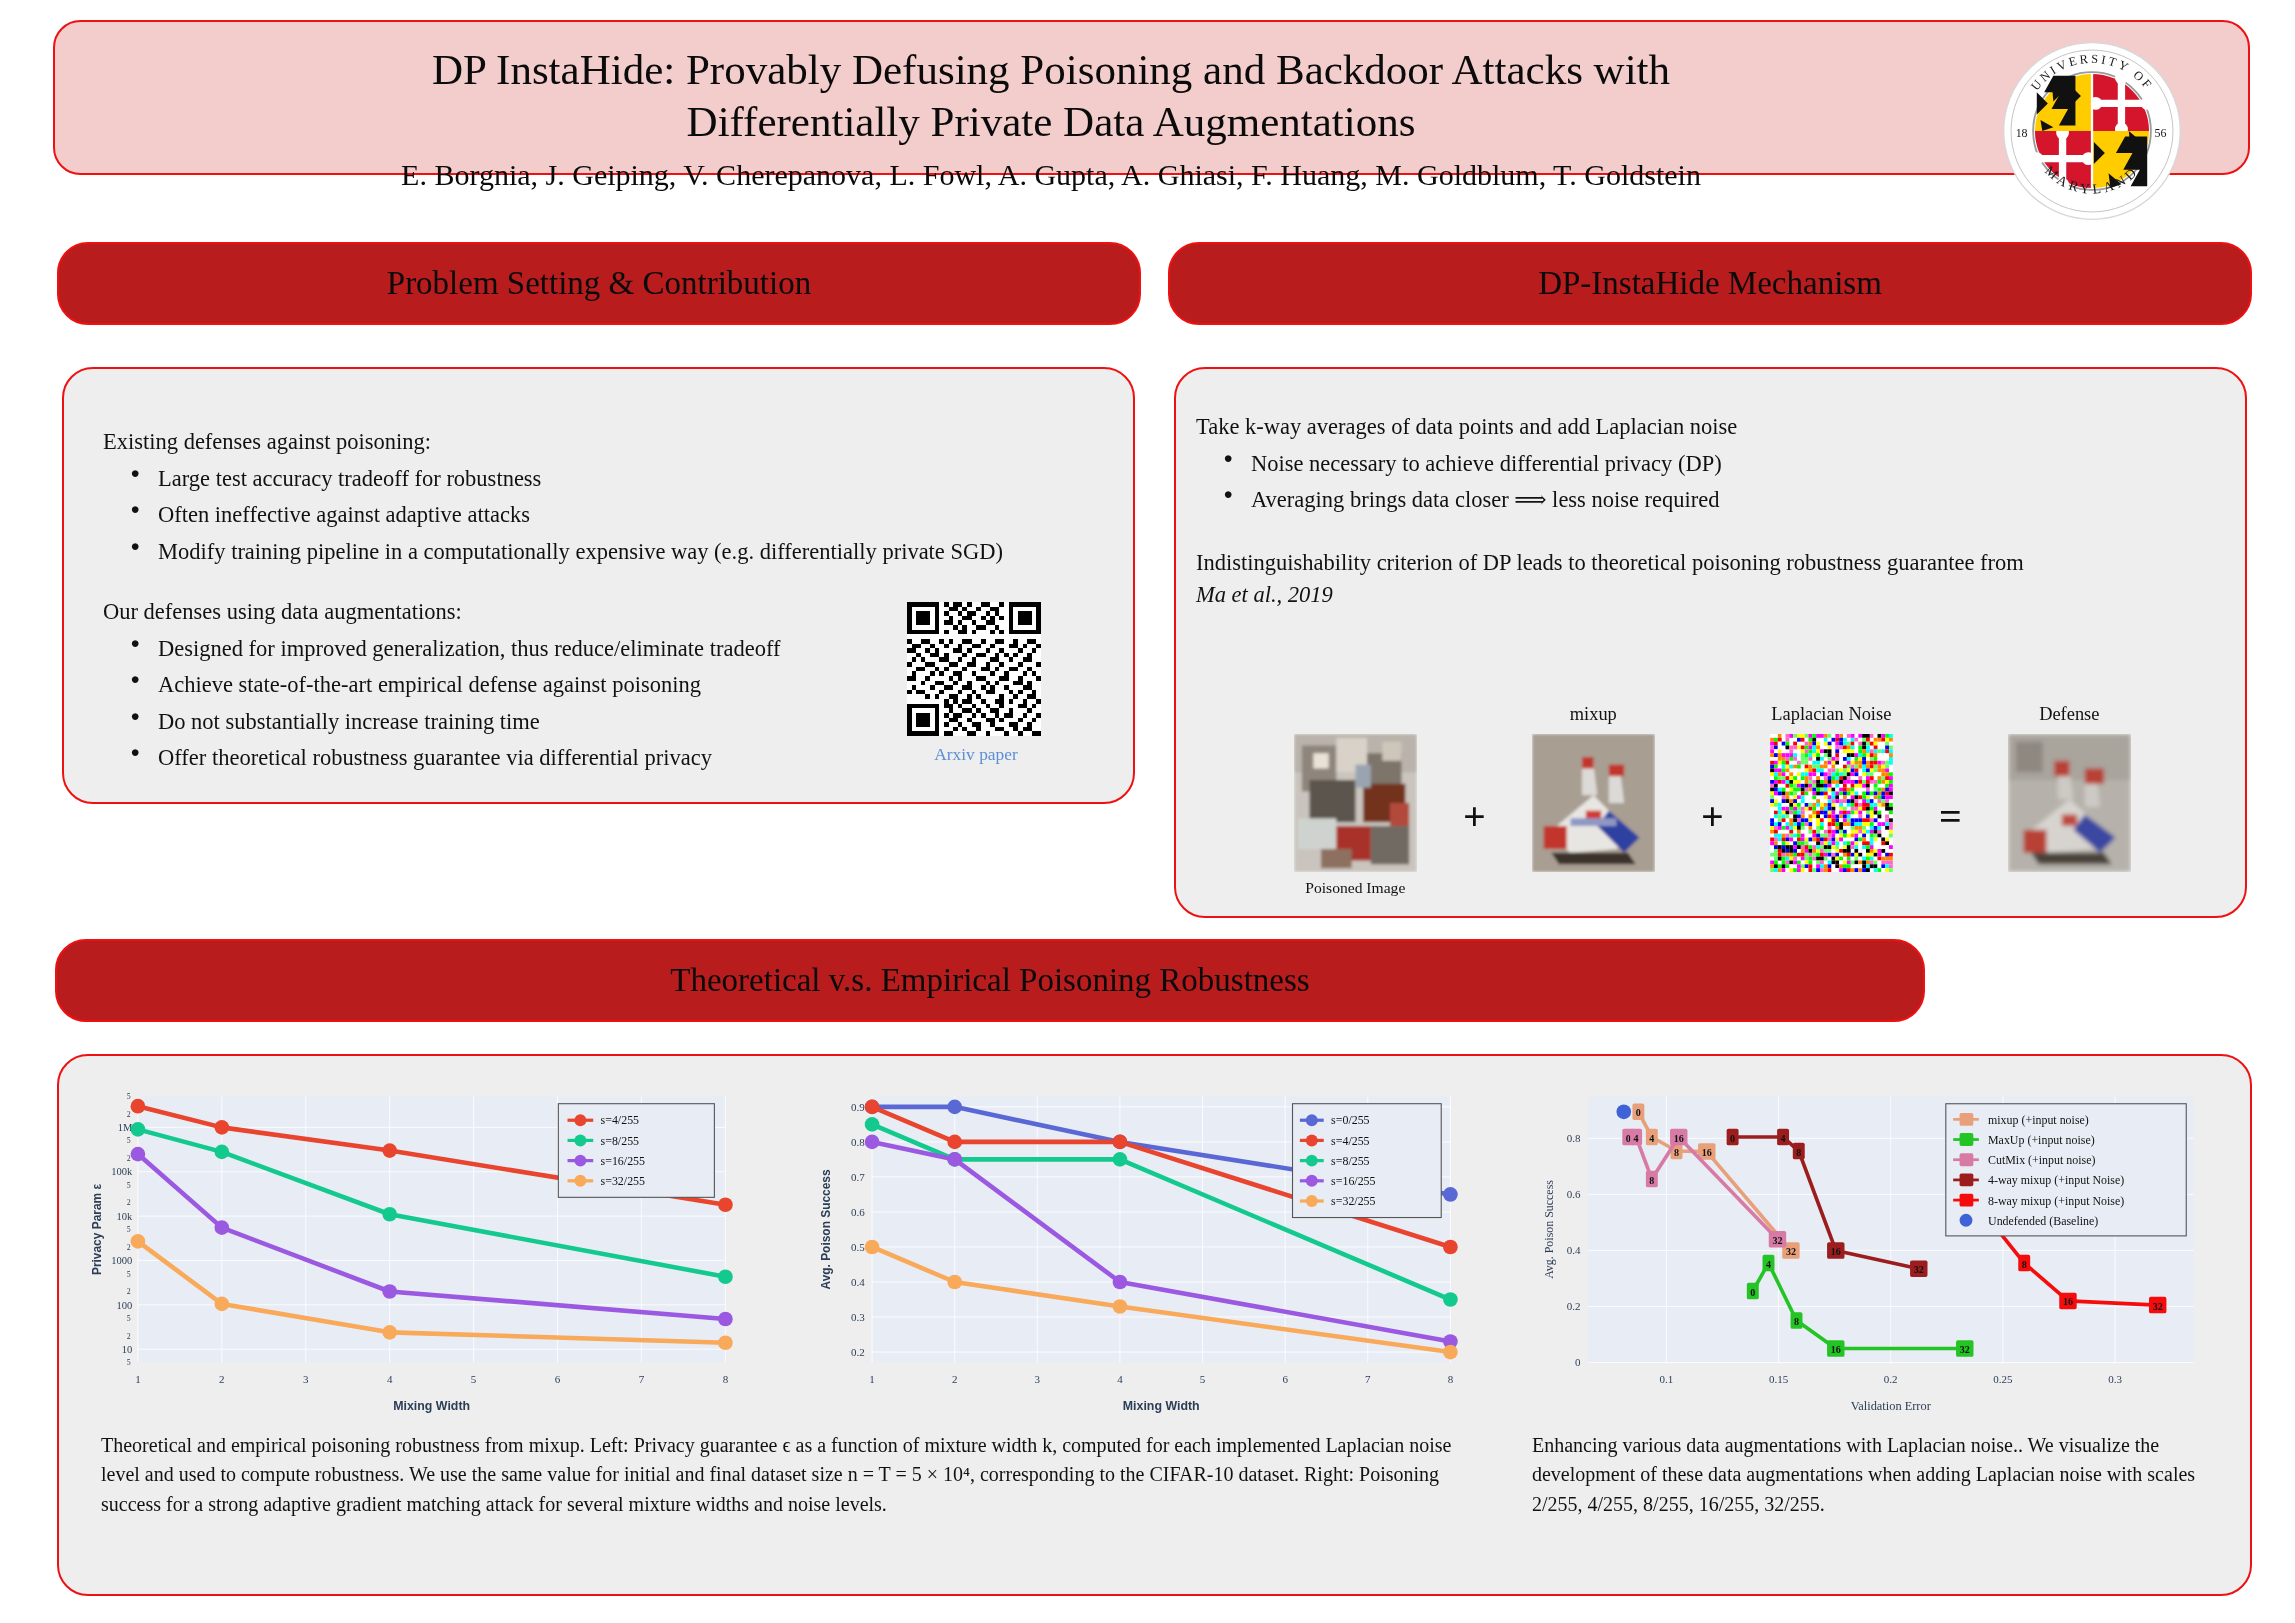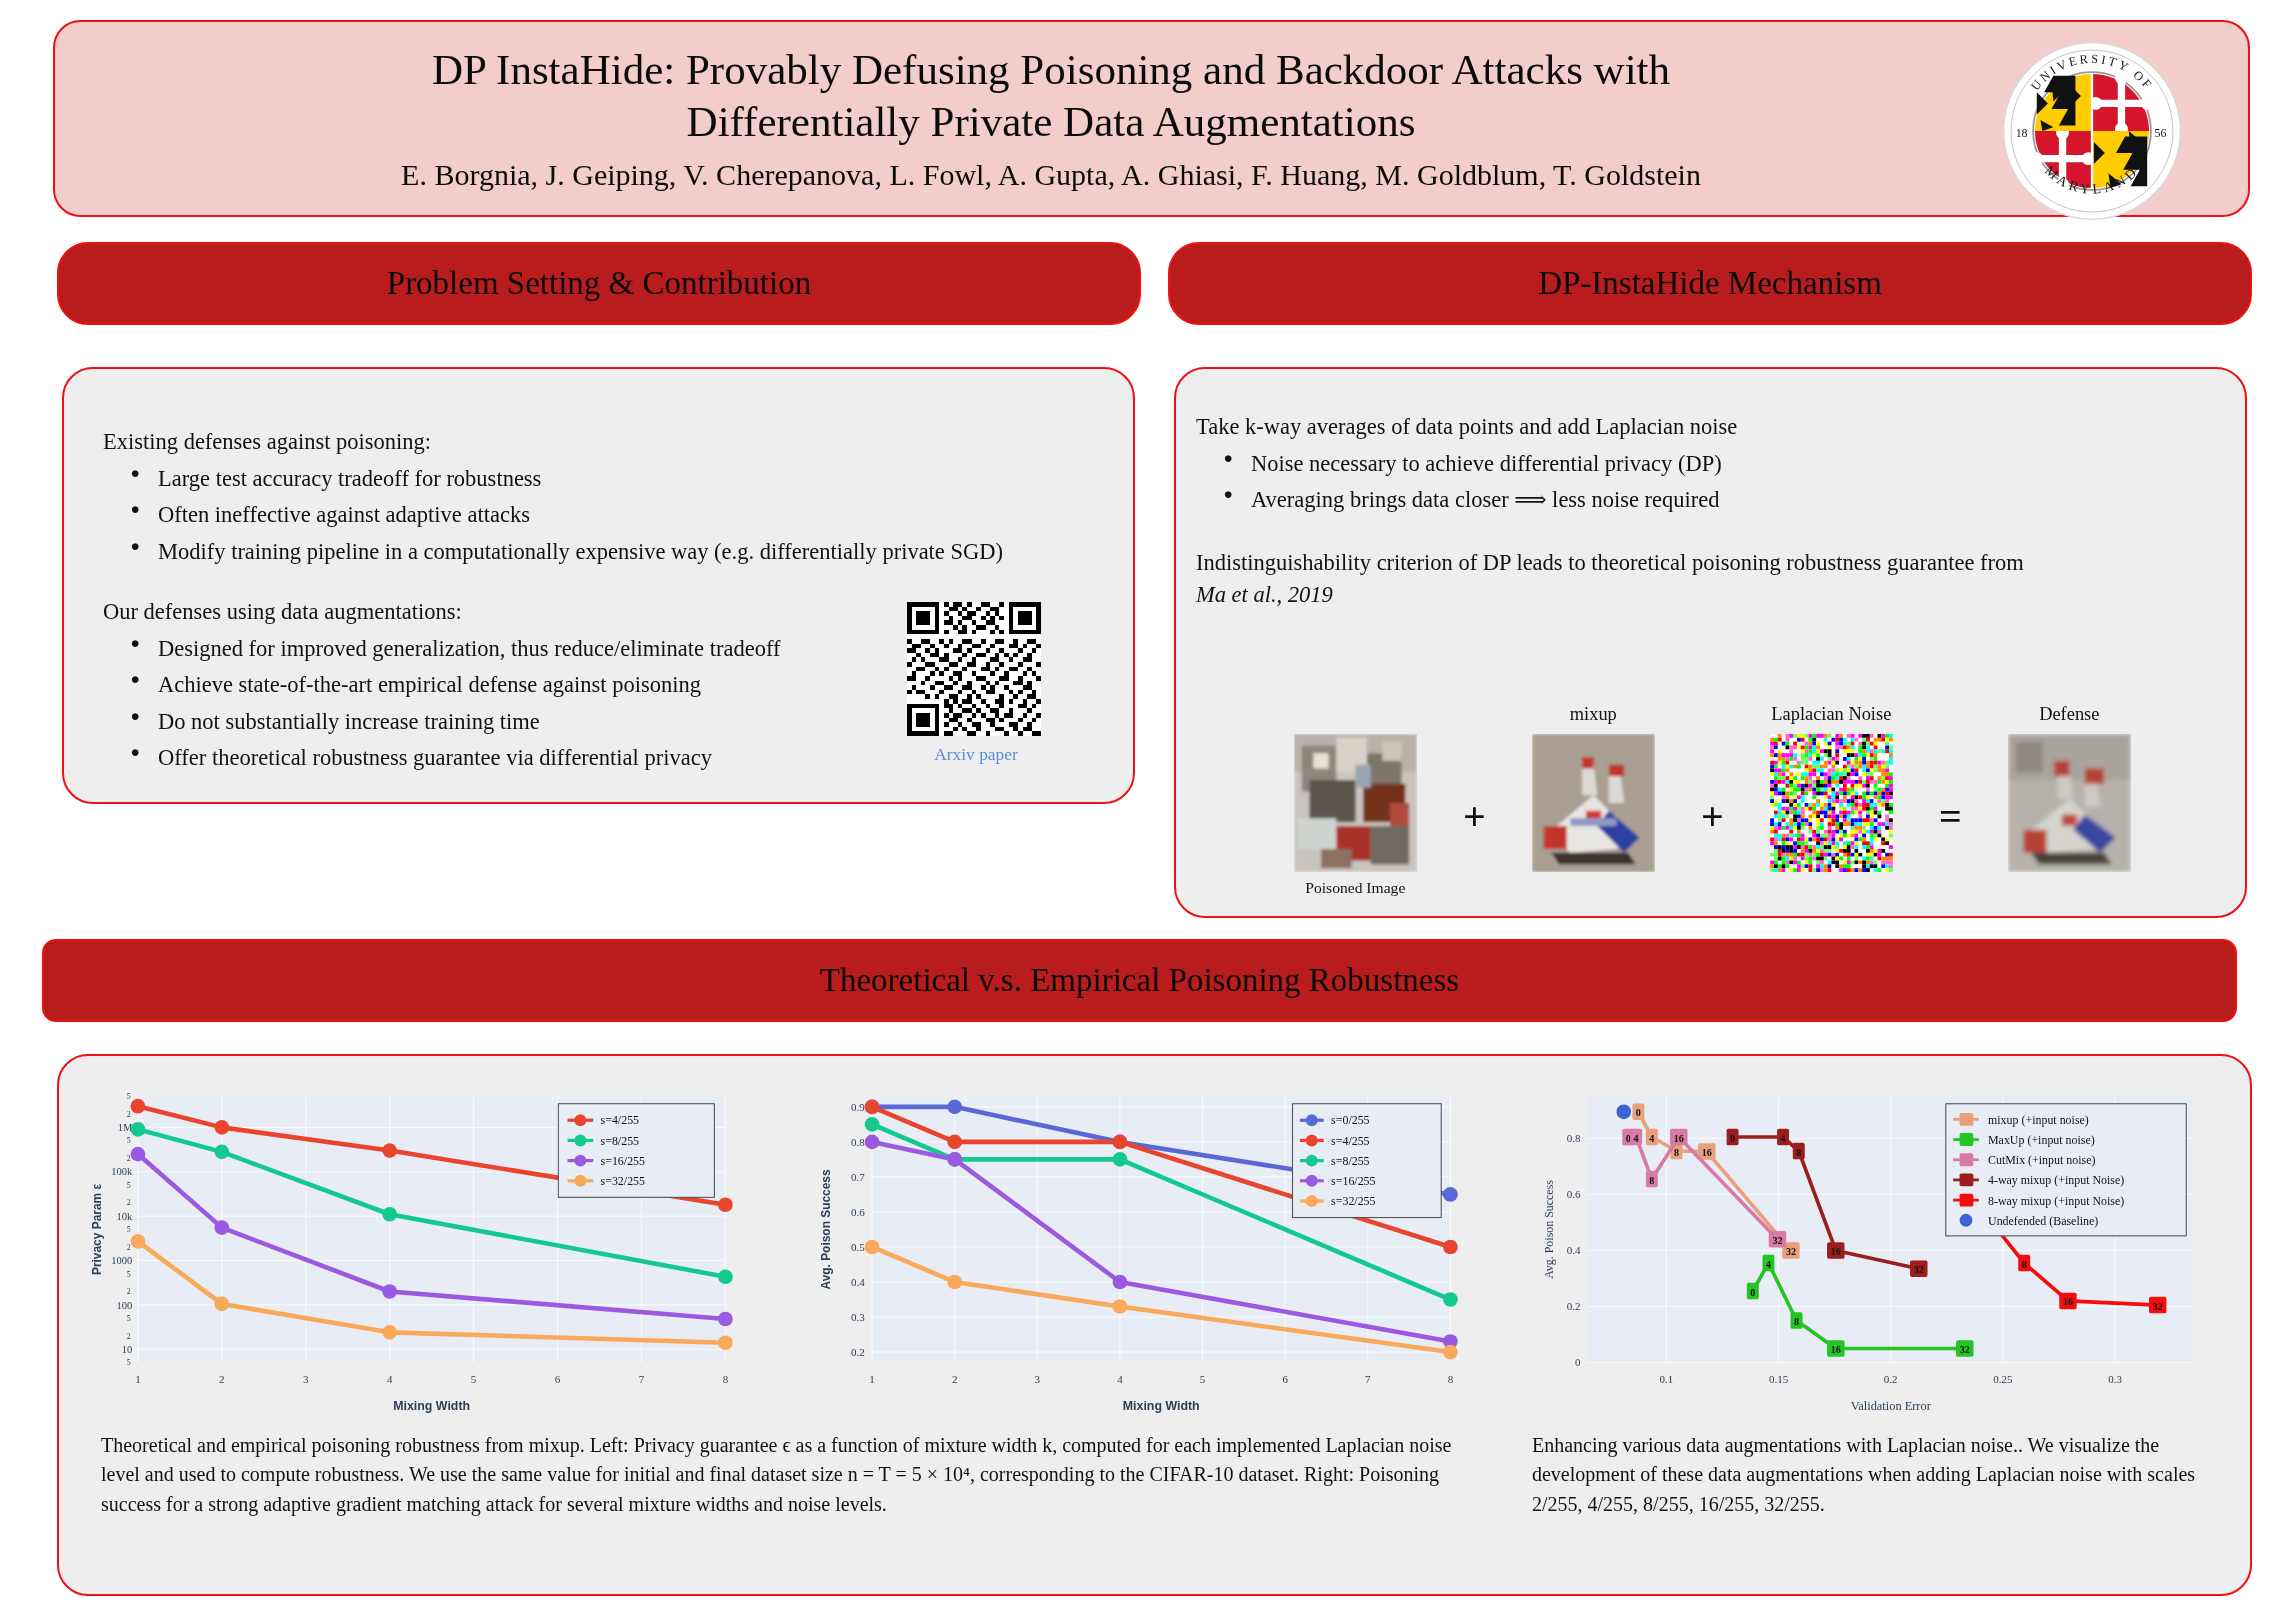--- a/index.html
+++ b/index.html
@@ -20,37 +20,37 @@
     display: flex; align-items: center; justify-content: center;
   }
   .body-box {
     background: #eeeeee;
     border: 2.8px solid #ee1111;
     border-radius: 31px;
   }
 
   
   .title-banner {
-    position: absolute; left: 53px; top: 20px; width: 2197px; height: 197px;
+    position: absolute; left: 53px; top: 20px; width: 2197px; height: 155px;
     border-radius: 27.5px; background: #f3cccc; border: 2.8px solid #ee1111;
   }
   .title-text-wrap {
     position: absolute; left: 73px; top: 22px; width: 1846px;
     text-align: center;
   }
   .title-line { font-size: 43px; line-height: 1.22; color: #0b0b0b; }
   .authors { font-size: 30px; margin-top: 9.2px; color: #0b0b0b; }
 
   
   .seal { position: absolute; right: 64px; top: 16.5px; width: 184px; height: 184px; }
 
   
   #hdr-left  { position: absolute; left: 57px;  top: 242px; width: 1084px; height: 83px; }
   #hdr-right { position: absolute; left: 1168px; top: 242px; width: 1084px; height: 83px; }
-  #hdr-bottom{ position: absolute; left: 42px;  top: 939px; width: 2195px; height: 83px; border-radius: 14px; }
+  #hdr-bottom{ position: absolute; left: 55px;  top: 939px; width: 1870px; height: 83px; }
   .hdr-box .hdr-label { font-size: 33px; color: #0b0b0b; }
 
   
   #panel-left   { position: absolute; left: 62px;   top: 367px;  width: 1073px; height: 437px; }
   #panel-right  { position: absolute; left: 1174px; top: 367px;  width: 1073px; height: 551px; }
   #panel-bottom { position: absolute; left: 57px;   top: 1054px; width: 2195px; height: 542px; }
 
   .ptext { font-size: 22.5px; line-height: 1.42; color: #111; }
   .lead  { margin: 0 0 1.8px 0; }
   ul.bul { list-style: none; margin: 2.8px 0 0 0; padding: 0 0 0 27.5px; }

